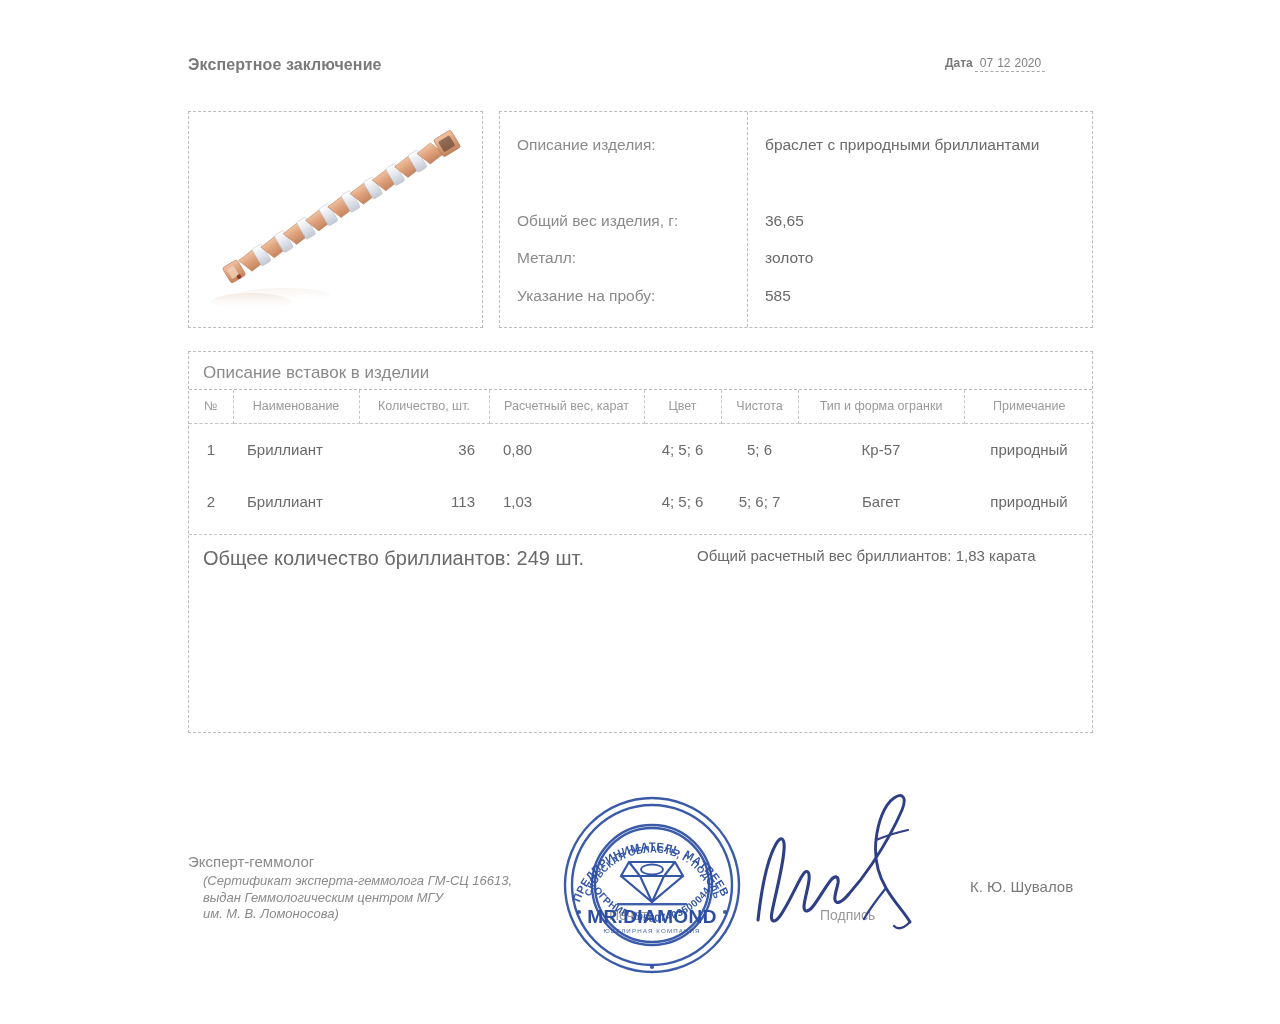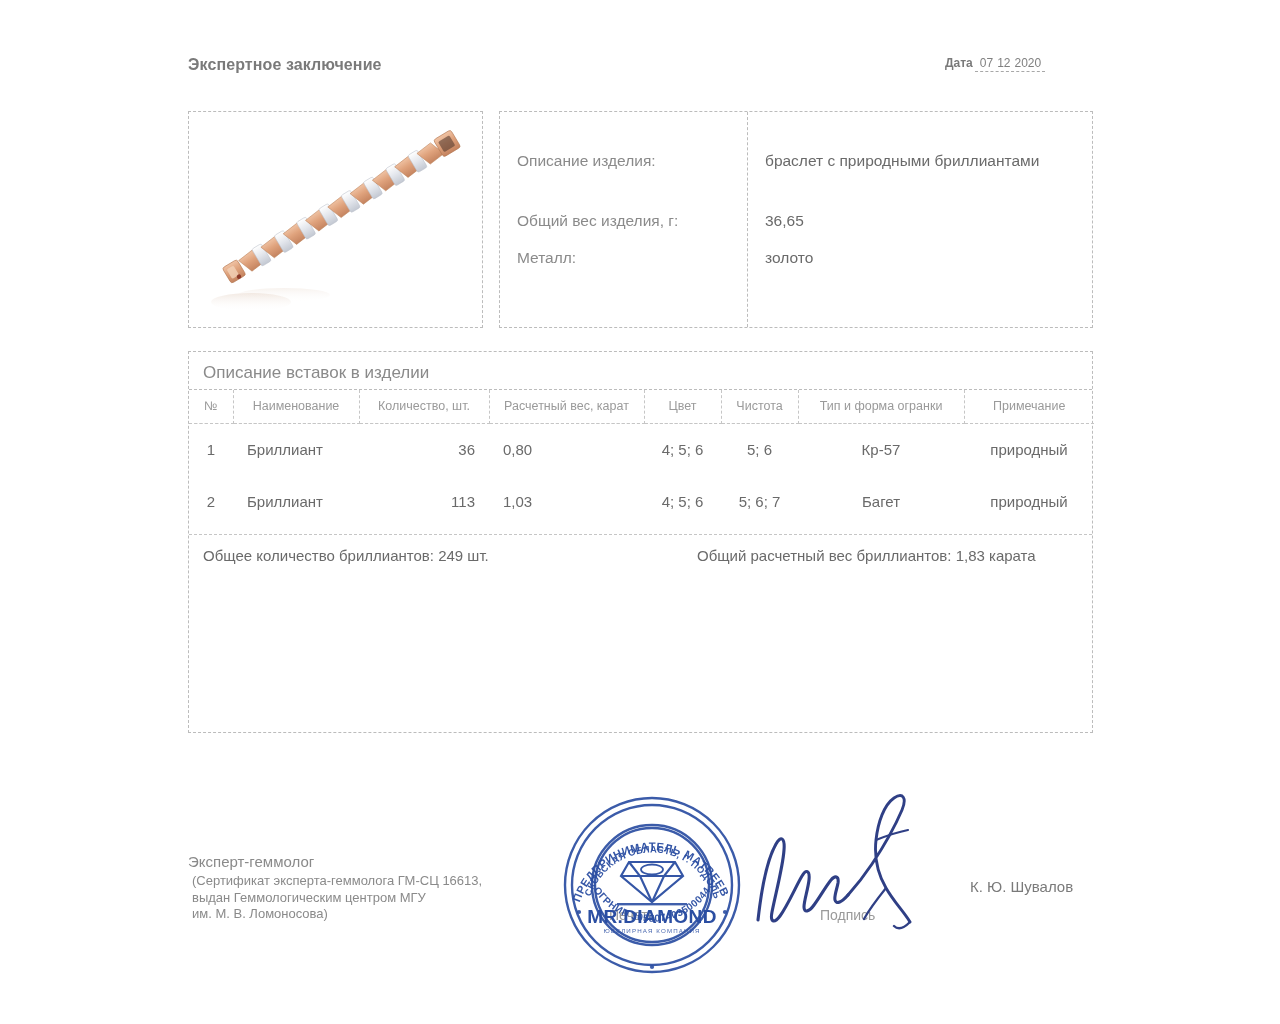--- a/index.html
+++ b/index.html
@@ -116,21 +116,21 @@
   .c-clar  { width: 77px;  text-align: center; }
   .c-cut   { width: 166px; text-align: center; }
   .c-note  { width: 130px; text-align: center; }
 
   #totals {
     position: absolute; left: 0; top: 182px; width: 100%; height: 40px;
     border-top: 1px dashed #c6c6c6;
   }
   .total-left {
     position: absolute; left: 14px; top: 12px;
-    font-size: 15px; color: #6a6a6a; white-space: nowrap;
+    font-size: 20px; color: #6a6a6a; white-space: nowrap;
   }
   .total-right {
     position: absolute; left: 508px; top: 12px;
     font-size: 15px; color: #6a6a6a; white-space: nowrap;
   }
 
   
   #comments-box { left: 188px; top: 753px; width: 905px; height: 63px; }
   #comments-divider {
     position: absolute; left: 129px; top: 0; bottom: 0;
@@ -141,23 +141,24 @@
     font-size: 15px; color: #8a8a8a; white-space: nowrap;
   }
 
   
   #footer { position: absolute; left: 188px; top: 845px; width: 905px; height: 110px; }
   #expert-title {
     position: absolute; left: 0; top: 8px;
     font-size: 15px; color: #8a8a8a; white-space: nowrap;
   }
   #expert-cert {
-    position: absolute; left: 4px; top: 28px;
+    position: absolute; left: 15px; top: 28px;
     font-size: 13px; line-height: 16.5px; color: #8a8a8a;
     white-space: pre-line;
+    font-style: italic;
   }
   #seal-label {
     position: absolute; left: 421px; top: 62px;
     font-size: 14px; color: #9a9a9a;
   }
   #sign-label {
     position: absolute; left: 632px; top: 62px;
     font-size: 14px; color: #9a9a9a;
   }
   #expert-name {
@@ -250,35 +251,39 @@
             <rect x="246" y="-6" width="13" height="12" rx="1.5" fill="#4b3329" opacity="0.55"></rect>
           </g>
         </g>
       </svg>
     </div>
   </div>
 
   <div class="dbox" id="product-box">
     <div class="prod-divider"></div>
 
-    <div class="prod-row" style="top:40px;">
+    <div class="prod-row" style="top:24px;">
       <span class="prod-label">Описание изделия:</span>
       <span class="prod-value">браслет с природными бриллиантами</span>
     </div>
 
     <div class="prod-row" style="top:100px;">
       <span class="prod-label">Общий вес изделия, г:</span>
       <span class="prod-value">36,65</span>
     </div>
 
     <div class="prod-row" style="top:137px;">
       <span class="prod-label">Металл:</span>
       <span class="prod-value">золото</span>
     </div>
 
+    <div class="prod-row" style="top:175px;">
+      <span class="prod-label">Указание на пробу:</span>
+      <span class="prod-value">585</span>
+    </div>
   </div>
 
   <div class="dbox" id="inserts-box">
     <div id="inserts-title">
       <span>Описание вставок в изделии</span>
     </div>
 
     <table id="tbl">
       <thead>
         <tr>

